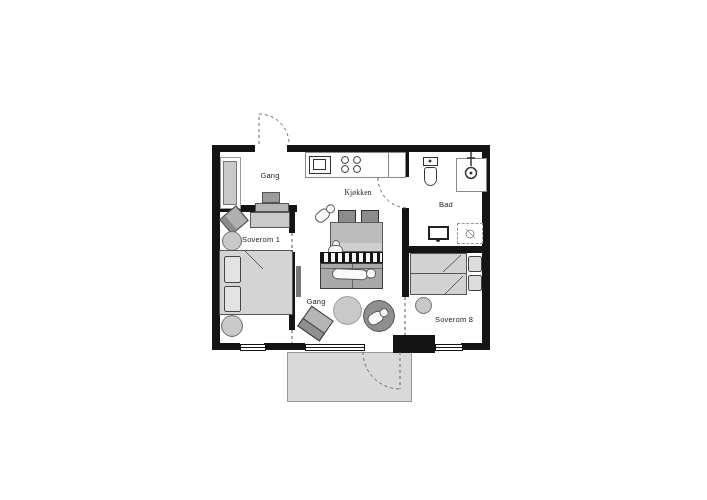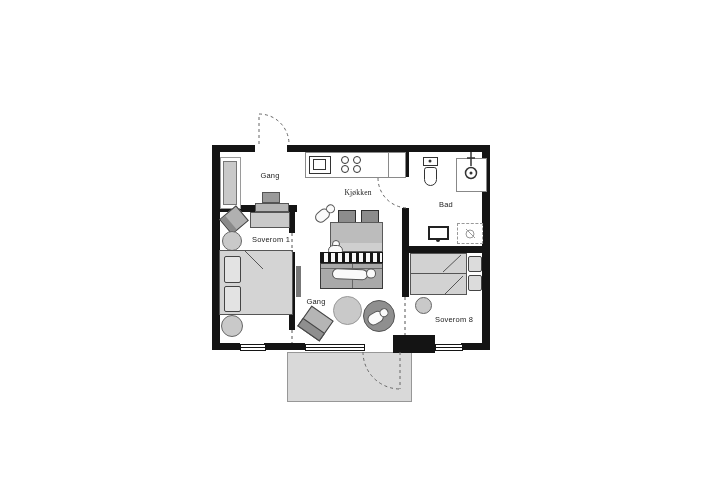--- a/index.html
+++ b/index.html
@@ -89,21 +89,21 @@
   <div class="person" style="left:332px;top:264px;width:48px;height:20px;transform:rotate(2deg);">
     <div class="p-body" style="left:0;top:5px;width:36px;height:11px;"></div>
     <div class="p-head" style="left:34px;top:4px;width:10px;height:10px;"></div>
   </div>
 
   <div class="furn" style="left:250px;top:212px;width:40px;height:16px;background:#c9c9c9;border:1px solid #555;"></div>
   <div class="furn" style="left:223px;top:210px;width:22px;height:20px;background:#b0b0b0;border:1px solid #444;transform:rotate(-40deg);">
     <div style="position:absolute;left:0;top:0;bottom:0;width:6px;background:#8a8a8a;"></div>
   </div>
   <div class="furn circle" style="left:222px;top:231px;width:20px;height:20px;background:#c9c9c9;border:1px solid #666;"></div>
-  <div class="room-label" style="left:271px;top:235px;">Soverom 1</div>
+  <div class="room-label" style="left:261px;top:235px;">Soverom 1</div>
   <div class="furn" style="left:219px;top:250px;width:74px;height:65px;background:#d4d4d4;border:1px solid #555;"></div>
   <div class="furn" style="left:224px;top:256px;width:17px;height:27px;background:#e3e3e3;border:1px solid #444;border-radius:2px;"></div>
   <div class="furn" style="left:224px;top:286px;width:17px;height:26px;background:#e3e3e3;border:1px solid #444;border-radius:2px;"></div>
   <div class="furn circle" style="left:221px;top:315px;width:22px;height:22px;background:#c9c9c9;border:1px solid #666;"></div>
 
   <div class="furn" style="left:296px;top:266px;width:5px;height:31px;background:#777;"></div>
   <div class="room-label" style="left:316px;top:297px;">Gang</div>
   <div class="furn" style="left:302px;top:311px;width:27px;height:25px;background:#b5b5b5;border:1px solid #444;transform:rotate(35deg);">
     <div style="position:absolute;left:-1px;right:-1px;bottom:-1px;height:8px;background:#8f8f8f;border:1px solid #444;"></div>
   </div>

